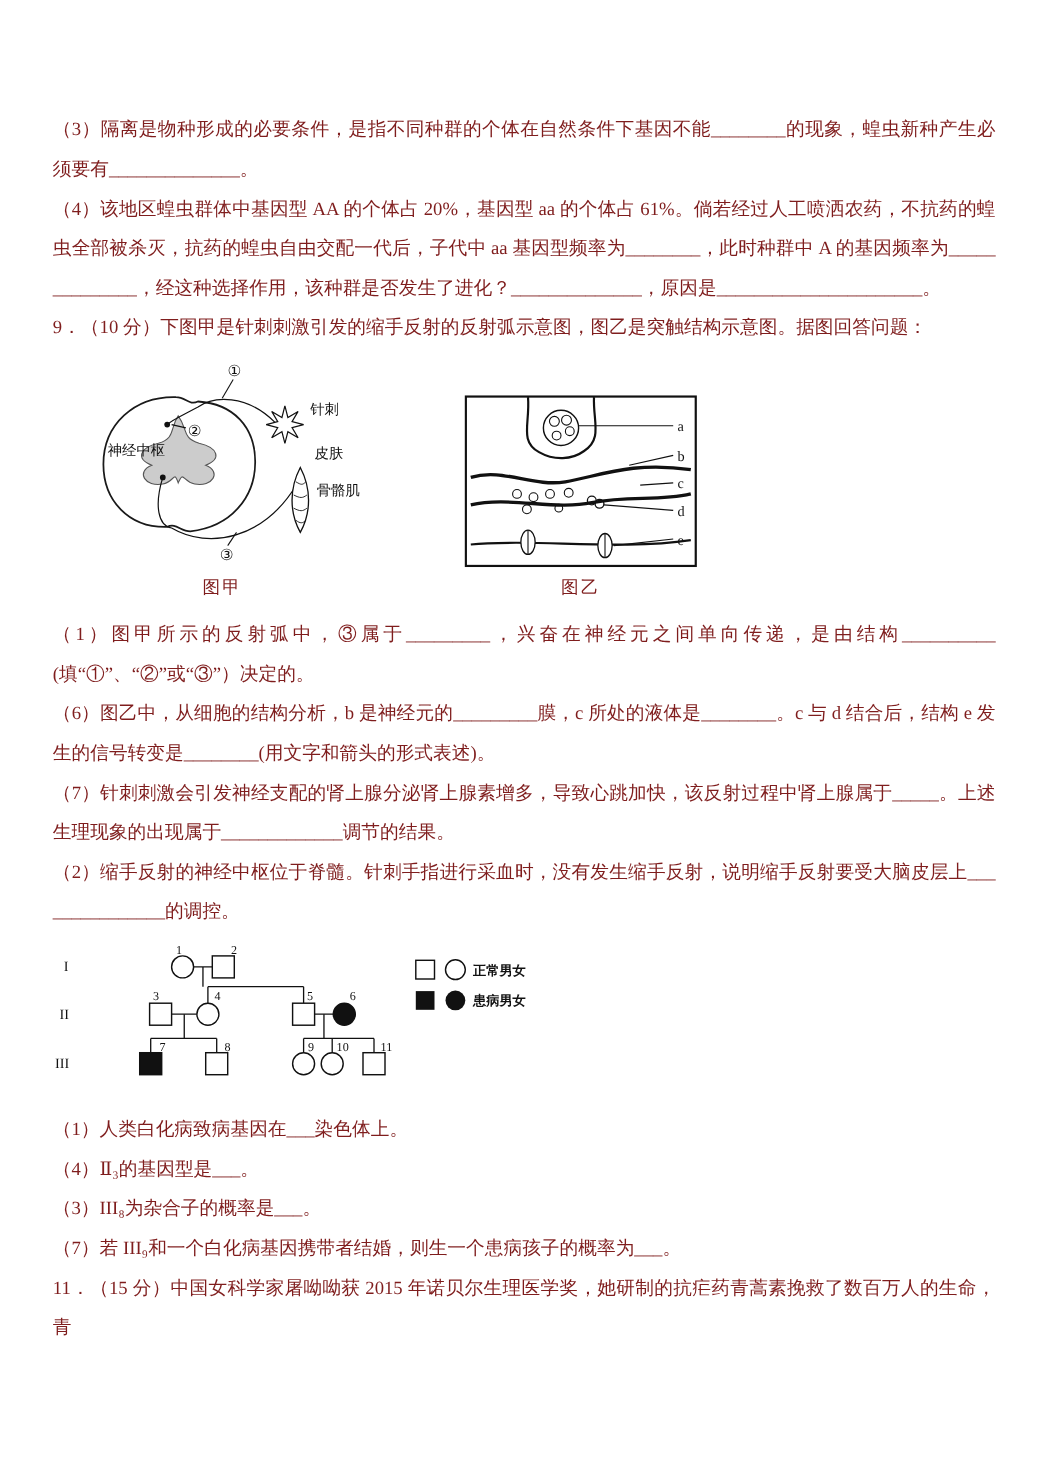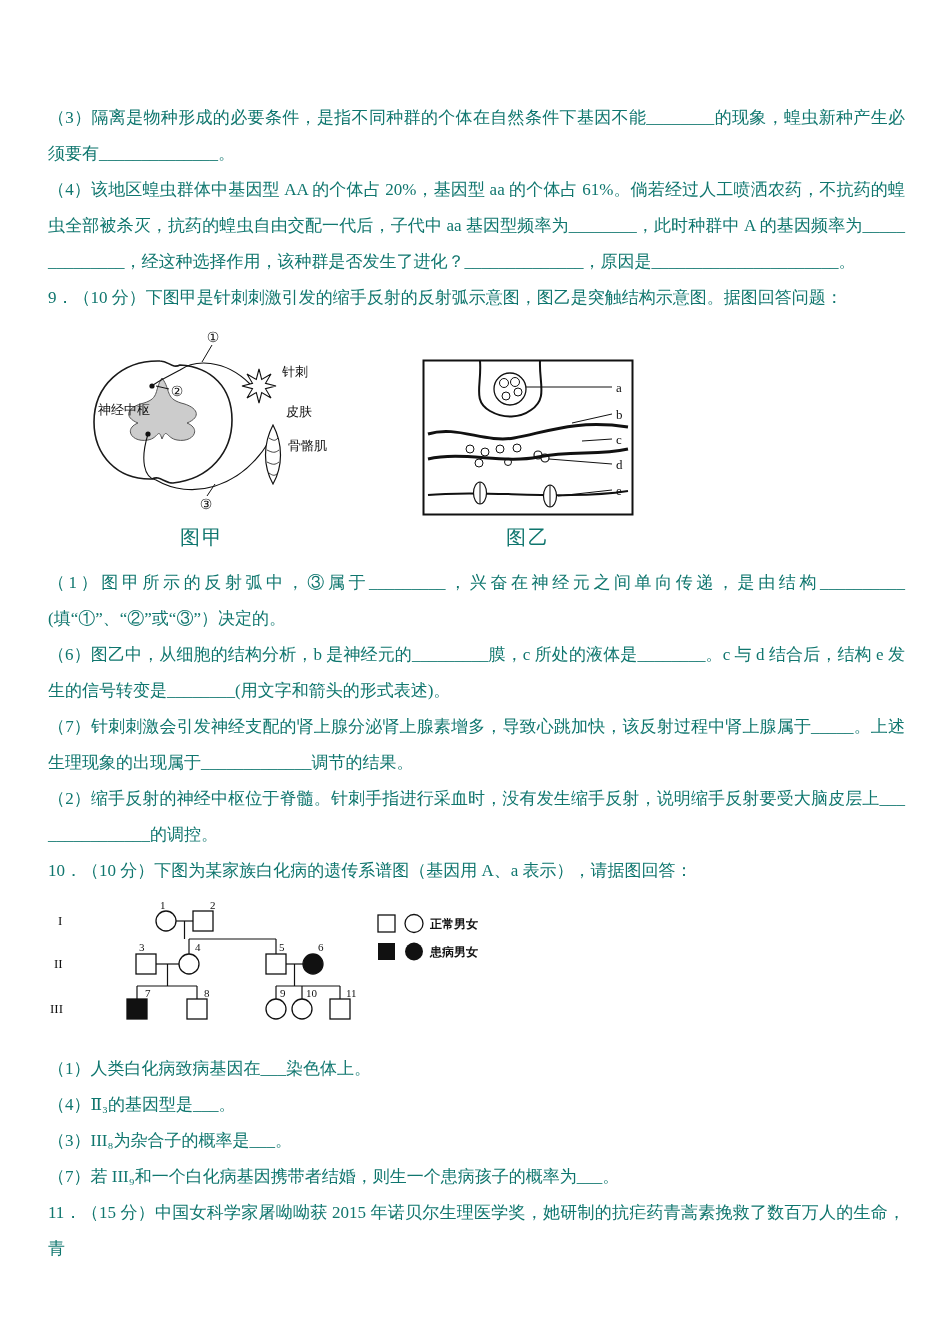--- a/index.html
+++ b/index.html
@@ -5,37 +5,37 @@
   * { box-sizing: border-box; }
   html, body { margin: 0; padding: 0; background: #ffffff; }
   .page {
     width: 950px;
     height: 1344px;
     margin: 0 auto;
     background: #ffffff;
     padding: 100px 45px 30px 48px;
     font-family: "Liberation Serif", "DejaVu Serif", serif;
     font-size: 17px;
-    color: #0f766e;
+    color: #7f1d1d;
     overflow: hidden;
   }
   .para {
     margin: 0;
     line-height: 36px;
     text-align: justify;
     word-break: break-all;
   }
   .figure-row {
     display: flex;
     align-items: flex-end;
     gap: 70px;
     margin: 12px 0 14px 4px;
   }
   .fig { display: flex; flex-direction: column; align-items: center; }
-  .fig-caption { margin-top: 8px; font-size: 20px; letter-spacing: 2px; }
+  .fig-caption { margin-top: 8px; font-size: 16px; letter-spacing: 2px; }
   .pedigree-wrap { margin: 12px 0 10px 0; }
   svg text {
     font-family: "Liberation Serif", "DejaVu Serif", serif;
     fill: #111111;
   }
 </style>
 </head>
 <body>
 
 <div class="page">
@@ -109,21 +109,20 @@
       <div class="fig-caption">图乙</div>
     </div>
 
   </div>
 
   <p class="para">（1）图甲所示的反射弧中，③属于_________，兴奋在神经元之间单向传递，是由结构__________(填“①”、“②”或“③”）决定的。</p>
   <p class="para">（6）图乙中，从细胞的结构分析，b 是神经元的_________膜，c 所处的液体是________。c 与 d 结合后，结构 e 发生的信号转变是________(用文字和箭头的形式表述)。</p>
   <p class="para">（7）针刺刺激会引发神经支配的肾上腺分泌肾上腺素增多，导致心跳加快，该反射过程中肾上腺属于_____。上述生理现象的出现属于_____________调节的结果。</p>
   <p class="para">（2）缩手反射的神经中枢位于脊髓。针刺手指进行采血时，没有发生缩手反射，说明缩手反射要受大脑皮层上_______________的调控。</p>
 
-  <p class="para">10．（10 分）下图为某家族白化病的遗传系谱图（基因用 A、a 表示），请据图回答：</p>
 
   <div class="pedigree-wrap">
     <svg width="440" height="135" viewBox="0 0 440 135">
       <g stroke="#111" stroke-width="1.2" fill="none">
         <line x1="128" y1="20" x2="145" y2="20"></line>
         <line x1="136.5" y1="20" x2="136.5" y2="38"></line>
         <line x1="141" y1="38" x2="228" y2="38"></line>
         <line x1="141" y1="38" x2="141" y2="53"></line>
         <line x1="228" y1="38" x2="228" y2="53"></line>
         <line x1="108" y1="63" x2="131" y2="63"></line>

